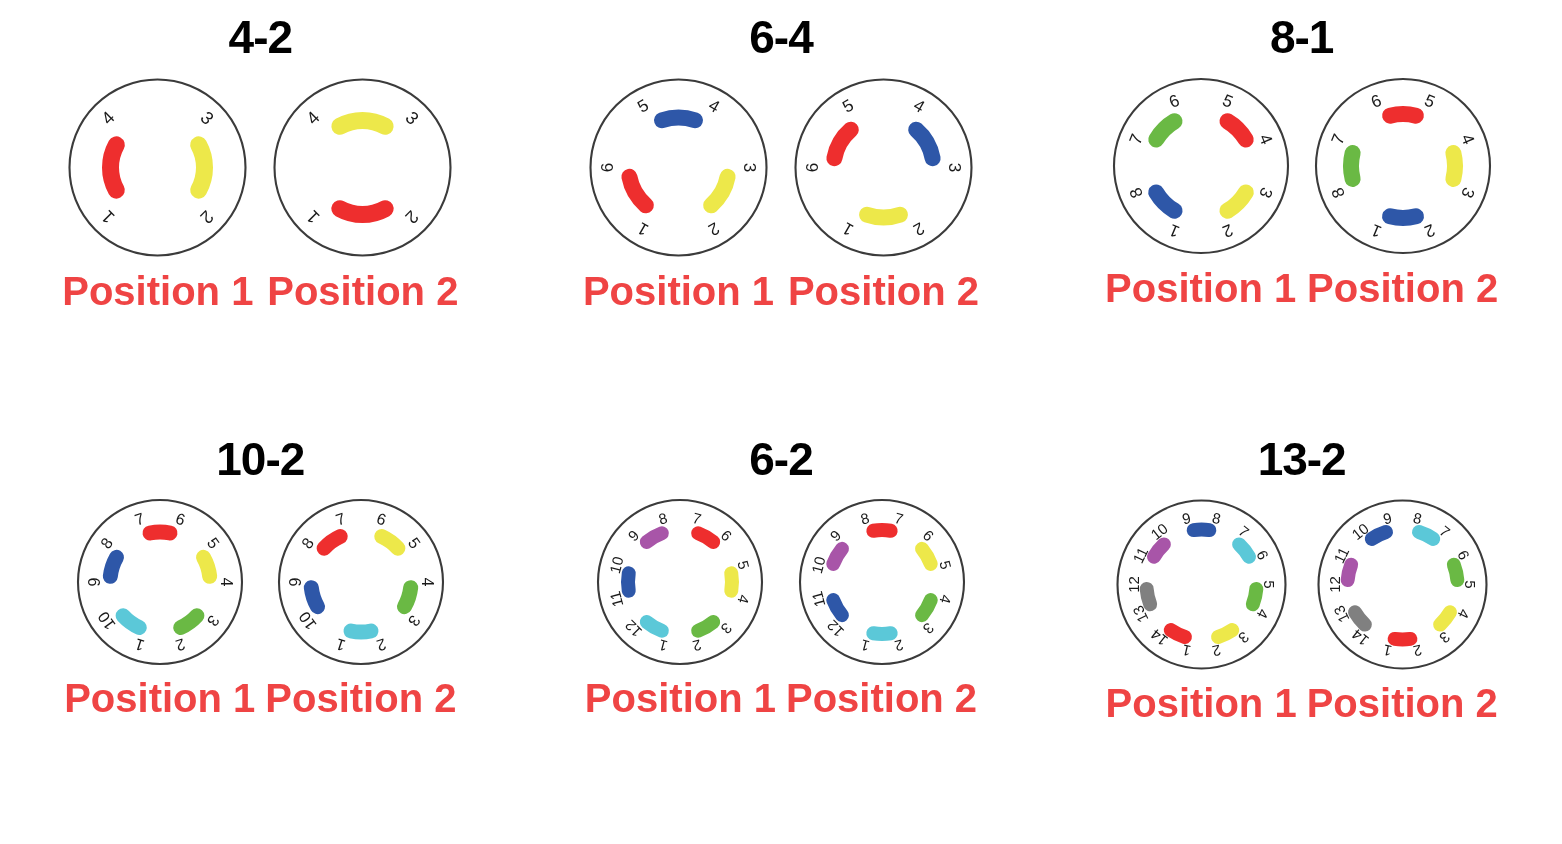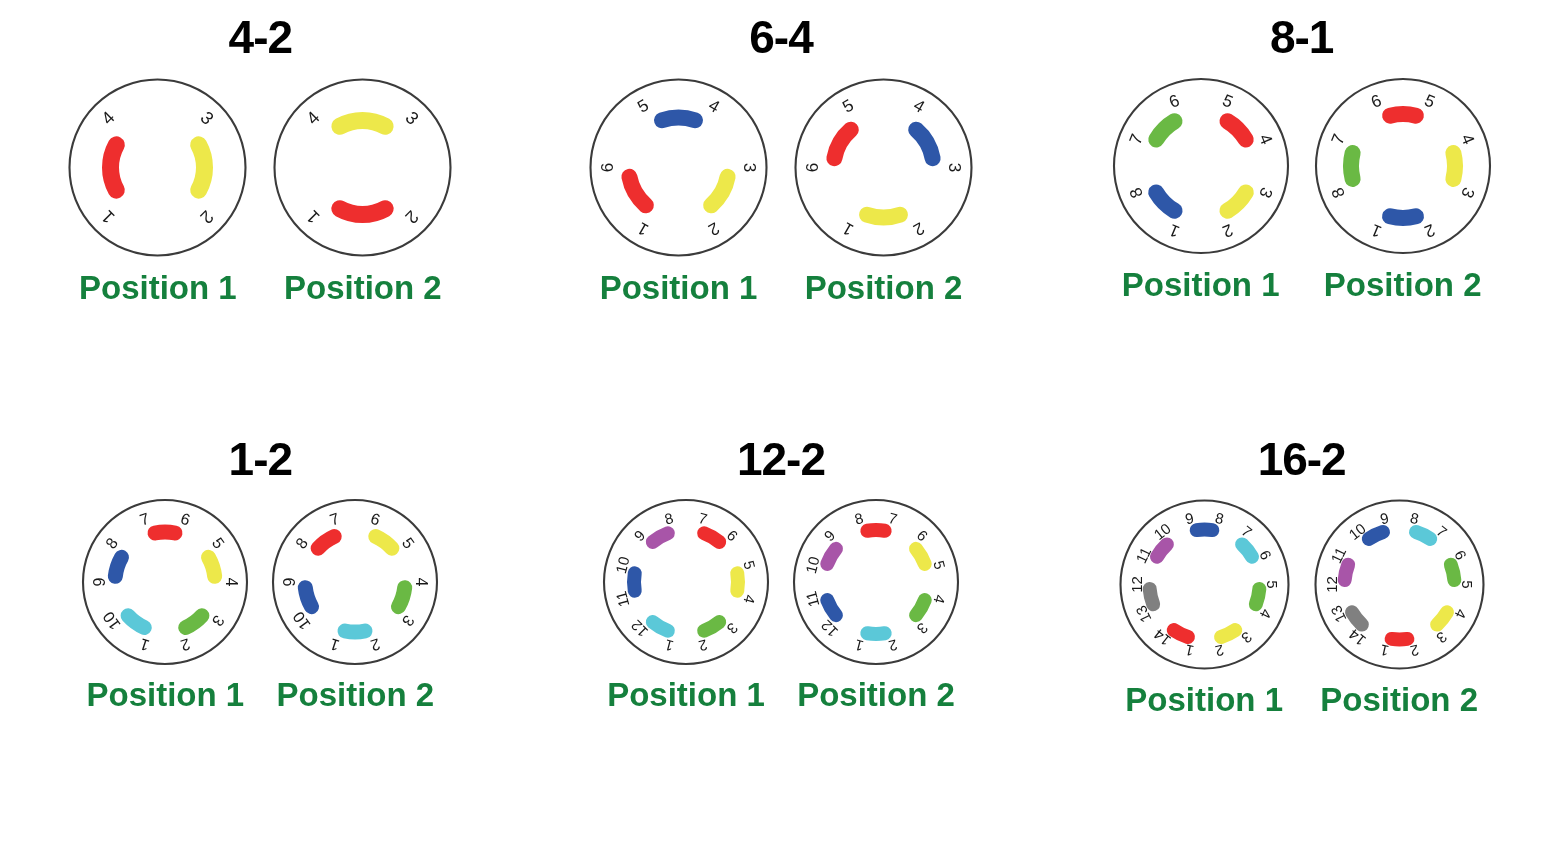--- a/index.html
+++ b/index.html
@@ -49,23 +49,23 @@
   }
   .dial-cell {
     display: flex;
     flex-direction: column;
     align-items: center;
   }
   .dial-svg {
     display: block;
   }
   .dial-caption {
-    font-size: 33px;
+    font-size: 40px;
     font-weight: bold;
-    color: #15803d;
+    color: #ef4444;
     line-height: 1;
     margin-top: 6px;
     white-space: nowrap;
   }
   .ring-outline {
     fill: #ffffff;
     stroke: #3b3b3b;
     stroke-width: 2.1;
   }
   .slot-label {
@@ -182,21 +182,21 @@
             <path d="M 146.37 108.93 A 52 52 0 0 0 146.37 83.07" class="arc-band" stroke="#EDE84A" stroke-width="16"></path>
             <path d="M 108.93 45.63 A 52 52 0 0 0 83.07 45.63" class="arc-band" stroke="#EE2E2E" stroke-width="16"></path>
             <path d="M 45.63 83.07 A 52 52 0 0 0 45.63 108.93" class="arc-band" stroke="#6AB944" stroke-width="16"></path>
             <path d="M 83.07 146.37 A 52 52 0 0 0 108.93 146.37" class="arc-band" stroke="#2E57A8" stroke-width="16"></path>
           </svg>
           <div class="dial-caption">Position 2</div>
         </div>
       </div>
     </div>
     <div class="panel">
-      <div class="panel-title">1-2</div>
+      <div class="panel-title">10-2</div>
       <div class="dials">
         <div class="dial-cell">
           <svg width="180" height="180" viewBox="0 0 180 180" class="dial-svg">
             <circle cx="90" cy="90" r="82" class="ring-outline"></circle>
             <text x="69.60" y="152.77" class="slot-label" font-size="16" transform="rotate(198.00 69.60 152.77)">1</text>
             <text x="110.40" y="152.77" class="slot-label" font-size="16" transform="rotate(162.00 110.40 152.77)">2</text>
             <text x="143.40" y="128.79" class="slot-label" font-size="16" transform="rotate(126.00 143.40 128.79)">3</text>
             <text x="156.00" y="90.00" class="slot-label" font-size="16" transform="rotate(90.00 156.00 90.00)">4</text>
             <text x="143.40" y="51.21" class="slot-label" font-size="16" transform="rotate(54.00 143.40 51.21)">5</text>
             <text x="110.40" y="27.23" class="slot-label" font-size="16" transform="rotate(18.00 110.40 27.23)">6</text>
@@ -229,21 +229,21 @@
             <path d="M 133.51 114.64 A 50 50 0 0 0 139.68 95.64" class="arc-band" stroke="#6AB944" stroke-width="15"></path>
             <path d="M 126.88 56.23 A 50 50 0 0 0 110.72 44.49" class="arc-band" stroke="#EDE84A" stroke-width="15"></path>
             <path d="M 69.28 44.49 A 50 50 0 0 0 53.12 56.23" class="arc-band" stroke="#EE2E2E" stroke-width="15"></path>
             <path d="M 40.32 95.64 A 50 50 0 0 0 46.49 114.64" class="arc-band" stroke="#2E57A8" stroke-width="15"></path>
           </svg>
           <div class="dial-caption">Position 2</div>
         </div>
       </div>
     </div>
     <div class="panel">
-      <div class="panel-title">12-2</div>
+      <div class="panel-title">6-2</div>
       <div class="dials">
         <div class="dial-cell">
           <svg width="180" height="180" viewBox="0 0 180 180" class="dial-svg">
             <circle cx="90" cy="90" r="82" class="ring-outline"></circle>
             <text x="72.92" y="153.75" class="slot-label" font-size="15" transform="rotate(195.00 72.92 153.75)">1</text>
             <text x="107.08" y="153.75" class="slot-label" font-size="15" transform="rotate(165.00 107.08 153.75)">2</text>
             <text x="136.67" y="136.67" class="slot-label" font-size="15" transform="rotate(135.00 136.67 136.67)">3</text>
             <text x="153.75" y="107.08" class="slot-label" font-size="15" transform="rotate(105.00 153.75 107.08)">4</text>
             <text x="153.75" y="72.92" class="slot-label" font-size="15" transform="rotate(75.00 153.75 72.92)">5</text>
             <text x="136.67" y="43.33" class="slot-label" font-size="15" transform="rotate(45.00 136.67 43.33)">6</text>
@@ -282,21 +282,21 @@
             <path d="M 138.74 71.87 A 52 52 0 0 0 130.07 56.85" class="arc-band" stroke="#EDE84A" stroke-width="14"></path>
             <path d="M 98.67 38.73 A 52 52 0 0 0 81.33 38.73" class="arc-band" stroke="#EE2E2E" stroke-width="14"></path>
             <path d="M 49.93 56.85 A 52 52 0 0 0 41.26 71.87" class="arc-band" stroke="#A855A8" stroke-width="14"></path>
             <path d="M 41.26 108.13 A 52 52 0 0 0 49.93 123.15" class="arc-band" stroke="#2E57A8" stroke-width="14"></path>
           </svg>
           <div class="dial-caption">Position 2</div>
         </div>
       </div>
     </div>
     <div class="panel">
-      <div class="panel-title">16-2</div>
+      <div class="panel-title">13-2</div>
       <div class="dials">
         <div class="dial-cell">
           <svg width="185" height="185" viewBox="0 0 185 185" class="dial-svg">
             <circle cx="92.5" cy="92.5" r="84" class="ring-outline"></circle>
             <text x="77.37" y="158.80" class="slot-label" font-size="15" transform="rotate(192.86 77.37 158.80)">1</text>
             <text x="107.63" y="158.80" class="slot-label" font-size="15" transform="rotate(167.14 107.63 158.80)">2</text>
             <text x="134.90" y="145.66" class="slot-label" font-size="15" transform="rotate(141.43 134.90 145.66)">3</text>
             <text x="153.77" y="122.00" class="slot-label" font-size="15" transform="rotate(115.71 153.77 122.00)">4</text>
             <text x="160.50" y="92.50" class="slot-label" font-size="15" transform="rotate(90.00 160.50 92.50)">5</text>
             <text x="153.77" y="63.00" class="slot-label" font-size="15" transform="rotate(64.29 153.77 63.00)">6</text>

